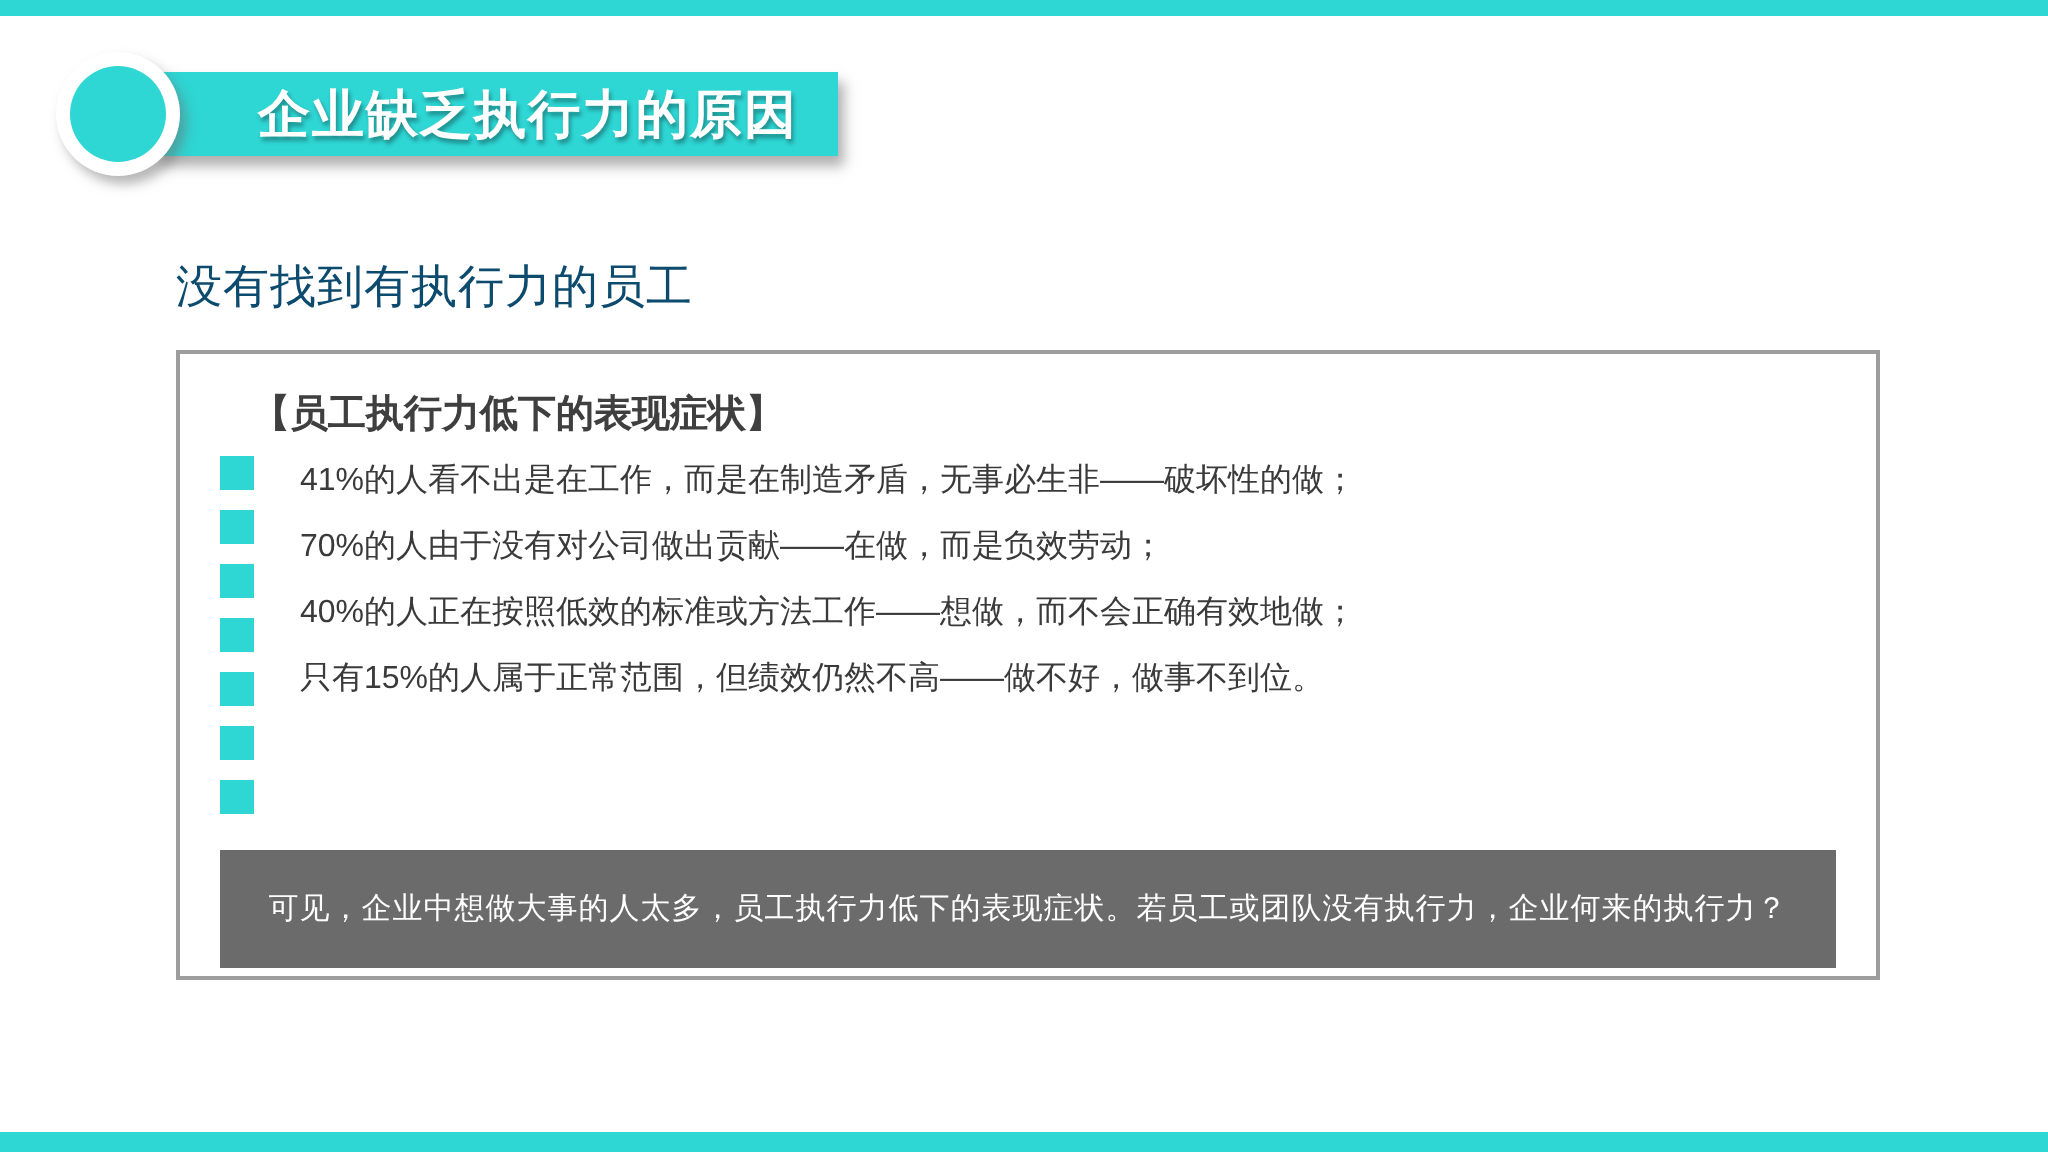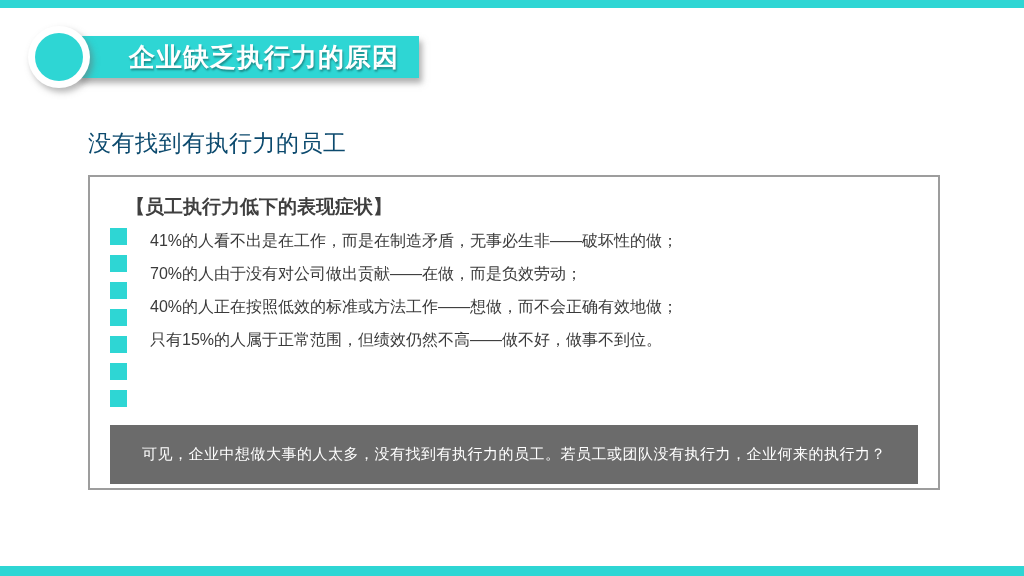--- a/index.html
+++ b/index.html
@@ -105,19 +105,19 @@
     </div>
 
     <div class="items-col">
       <div class="item">41%的人看不出是在工作，而是在制造矛盾，无事必生非——破坏性的做；</div>
       <div class="item">70%的人由于没有对公司做出贡献——在做，而是负效劳动；</div>
       <div class="item">40%的人正在按照低效的标准或方法工作——想做，而不会正确有效地做；</div>
       <div class="item">只有15%的人属于正常范围，但绩效仍然不高——做不好，做事不到位。</div>
     </div>
 
     <div class="summary-bar">
-      <span>可见，企业中想做大事的人太多，没有找到有执行力的员工。若员工或团队没有执行力，企业何来的执行力？</span>
+      <span>可见，企业中想做大事的人太多，员工执行力低下的表现症状。若员工或团队没有执行力，企业何来的执行力？</span>
     </div>
   </div>
 
   <div class="edge-bar bottom"></div>
 
 </div>
 
 </body></html>

